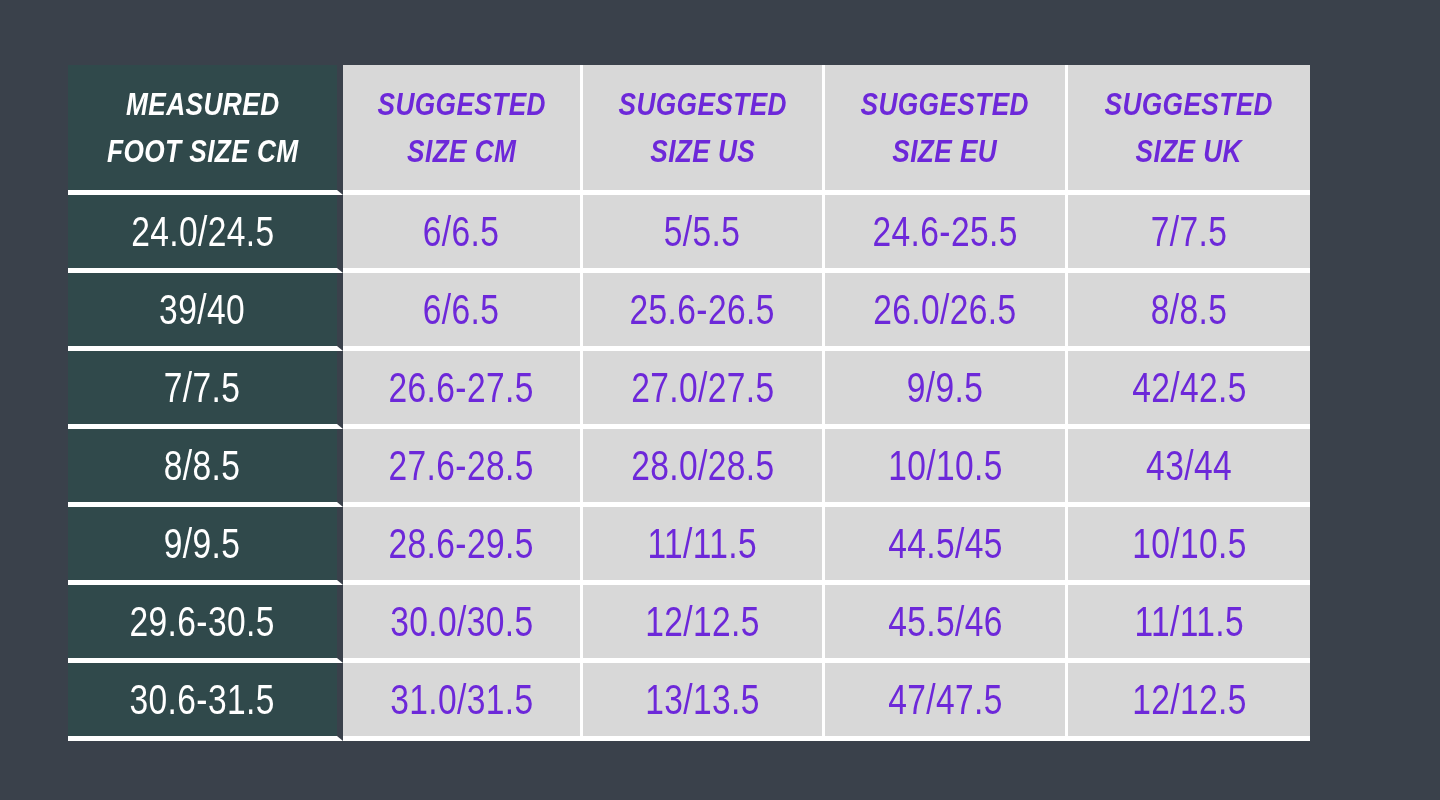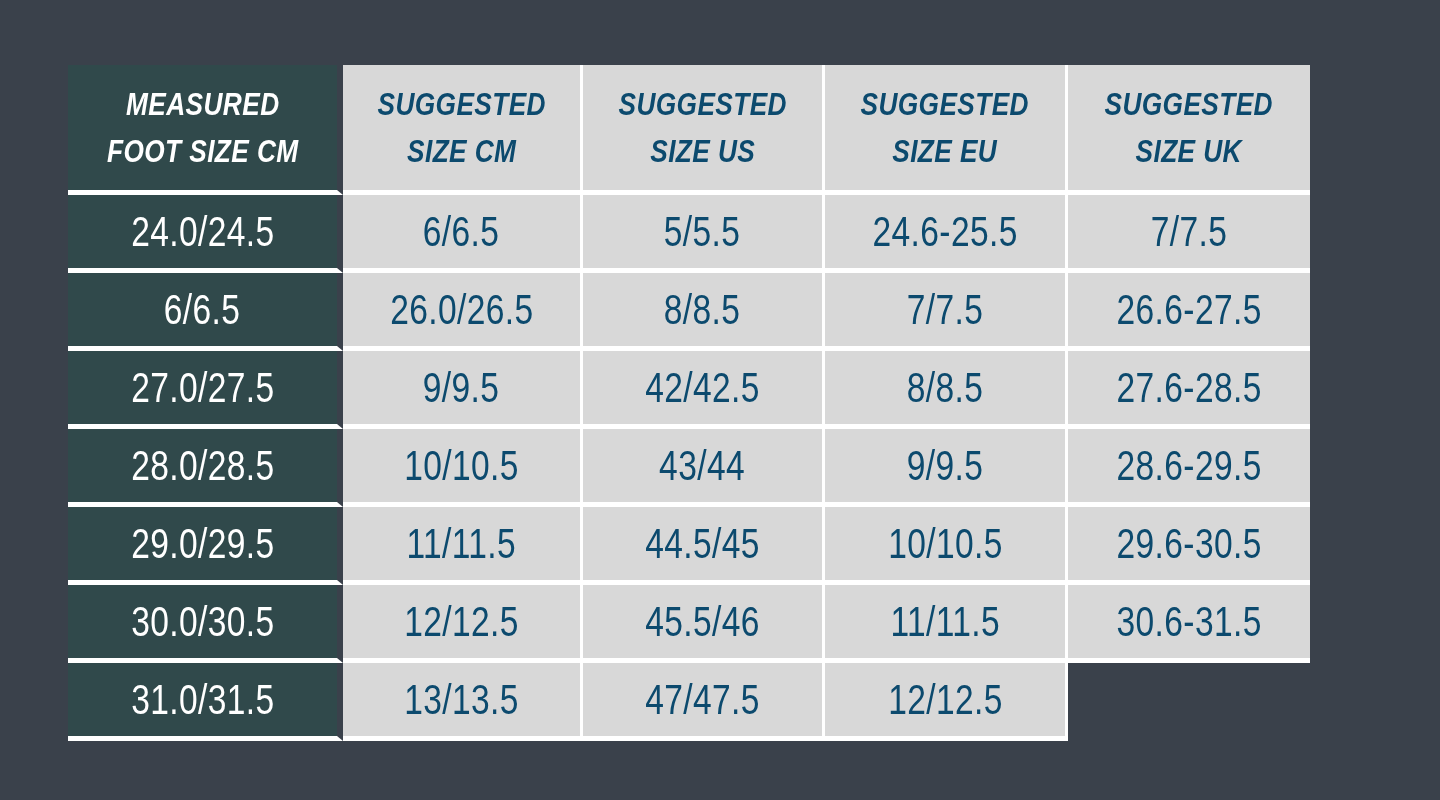--- a/index.html
+++ b/index.html
@@ -28,21 +28,21 @@
   }
   .cell {
     box-sizing: border-box;
     background: #D8D8D8;
     border-bottom: 5px solid #FFFFFF;
     border-right: 3px solid #FFFFFF;
     display: flex;
     align-items: center;
     justify-content: center;
     text-align: center;
-    color: #0c4a6e;
+    color: #6d28d9;
     overflow: hidden;
   }
   
   .cell:nth-child(5n+1) {
     background: #30494B;
     color: #FFFFFF;
     border-right: 6px solid #3A414B;
   }
   
   .cell:nth-child(5n) {
@@ -114,24 +114,30 @@
         <span class="txt">5/5.5</span>
       </div>
 
     <div class="cell">
         <span class="txt">24.6-25.5</span>
       </div>
     <div class="cell">
         <span class="txt">7/7.5</span>
       </div>
     <div class="cell">
+        <span class="txt">39/40</span>
+      </div>
+    <div class="cell">
         <span class="txt">6/6.5</span>
       </div>
 
     <div class="cell">
+        <span class="txt">25.6-26.5</span>
+      </div>
+    <div class="cell">
         <span class="txt">26.0/26.5</span>
       </div>
     <div class="cell">
         <span class="txt">8/8.5</span>
       </div>
     <div class="cell">
         <span class="txt">7/7.5</span>
       </div>
 
     <div class="cell">
@@ -161,23 +167,20 @@
       </div>
     <div class="cell">
         <span class="txt">43/44</span>
       </div>
     <div class="cell">
         <span class="txt">9/9.5</span>
       </div>
 
     <div class="cell">
         <span class="txt">28.6-29.5</span>
-      </div>
-    <div class="cell">
-        <span class="txt">29.0/29.5</span>
       </div>
     <div class="cell">
         <span class="txt">11/11.5</span>
       </div>
     <div class="cell">
         <span class="txt">44.5/45</span>
       </div>
     <div class="cell">
         <span class="txt">10/10.5</span>
       </div>

